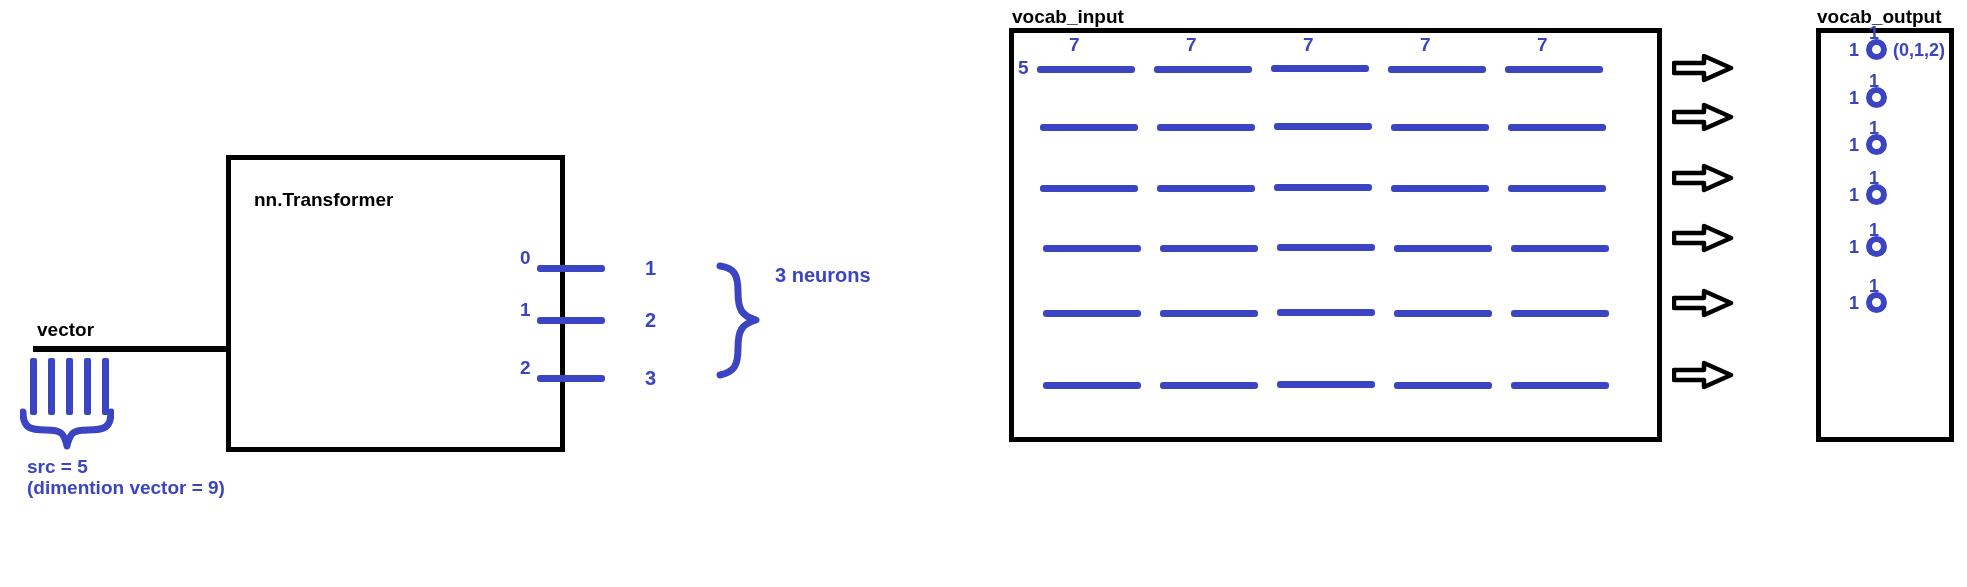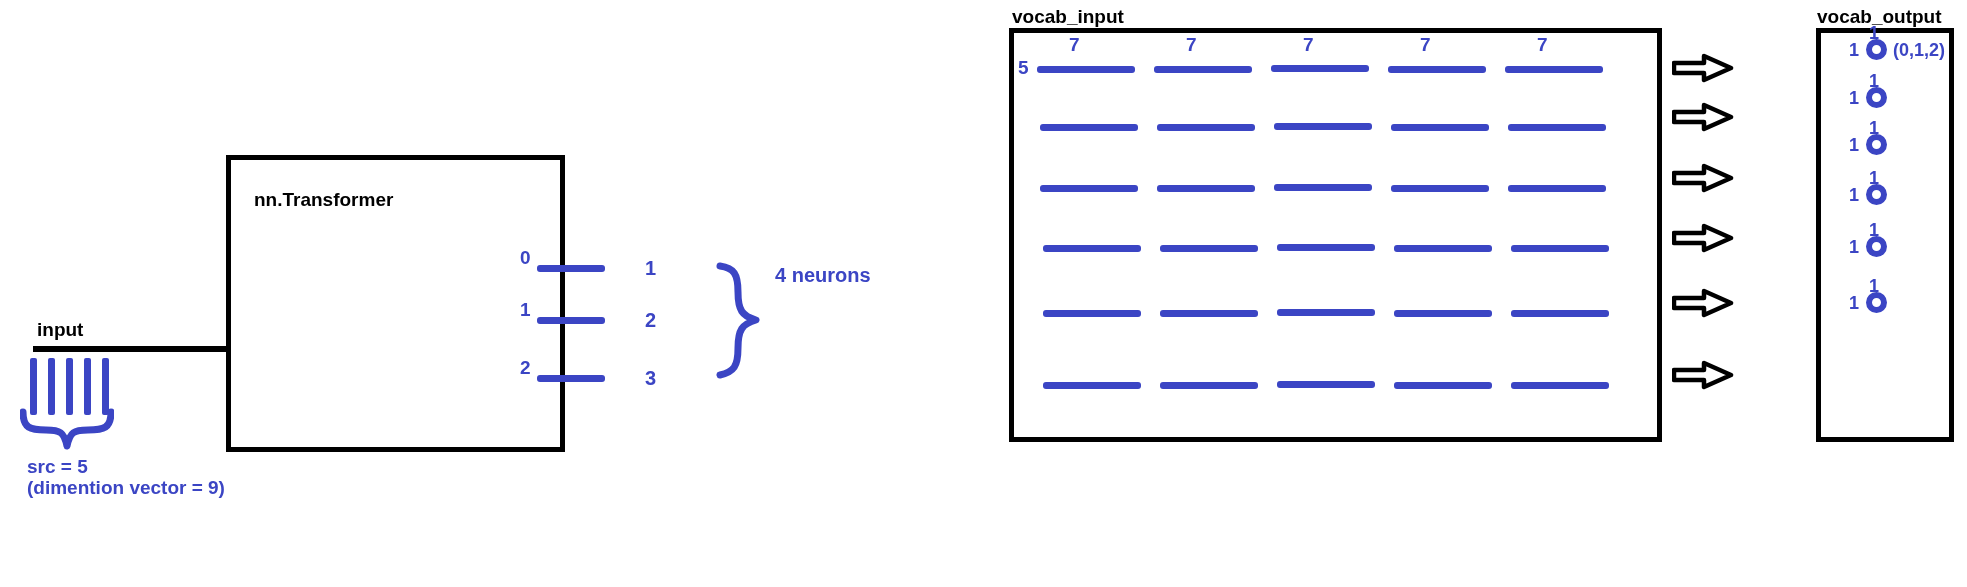--- a/index.html
+++ b/index.html
@@ -165,21 +165,21 @@
   .vo-note { left: 1893px; font-size: 18px; }
 </style>
 </head>
 <body>
 
 <div id="canvas">
 
   <div class="abs" id="transformer-box"></div>
   <div class="abs lbl-black" id="transformer-title">nn.Transformer</div>
 
-  <div class="abs lbl-black" id="input-label">input</div>
+  <div class="abs lbl-black" id="input-label">vector</div>
   <div class="abs" id="input-line"></div>
 
   <div class="abs input-bar" style="left:30px"></div>
   <div class="abs input-bar" style="left:48px"></div>
   <div class="abs input-bar" style="left:66px"></div>
   <div class="abs input-bar" style="left:84px"></div>
   <div class="abs input-bar" style="left:102px"></div>
 
   <div class="abs" id="src-brace">
     <svg width="94" height="42" viewBox="0 0 94 42">
@@ -200,21 +200,21 @@
 
   <div class="abs lbl-blue num-lg neuron-idx" style="top:258px">1</div>
   <div class="abs lbl-blue num-lg neuron-idx" style="top:310px">2</div>
   <div class="abs lbl-blue num-lg neuron-idx" style="top:368px">3</div>
 
   <div class="abs" id="neuron-brace">
     <svg width="60" height="117" viewBox="0 0 60 117">
       <path d="M8 4 C22 6, 26 12, 26 30 C26 48, 30 54, 44 58 C30 62, 26 68, 26 86 C26 104, 22 110, 8 113" fill="none" stroke="#3b45c4" stroke-width="7" stroke-linecap="round" stroke-linejoin="round"></path>
     </svg>
   </div>
-  <div class="abs lbl-blue" id="neurons-label">4 neurons</div>
+  <div class="abs lbl-blue" id="neurons-label">3 neurons</div>
 
   <div class="abs lbl-black" id="vocab-input-title">vocab_input</div>
   <div class="abs" id="vocab-input-box"></div>
 
   <div class="abs lbl-blue" id="vi-five">5</div>
 
   <div class="abs lbl-blue vi-seven" style="left:1069px;top:35px">7</div>
   <div class="abs lbl-blue vi-seven" style="left:1186px;top:35px">7</div>
   <div class="abs lbl-blue vi-seven" style="left:1303px;top:35px">7</div>
   <div class="abs lbl-blue vi-seven" style="left:1420px;top:35px">7</div>

